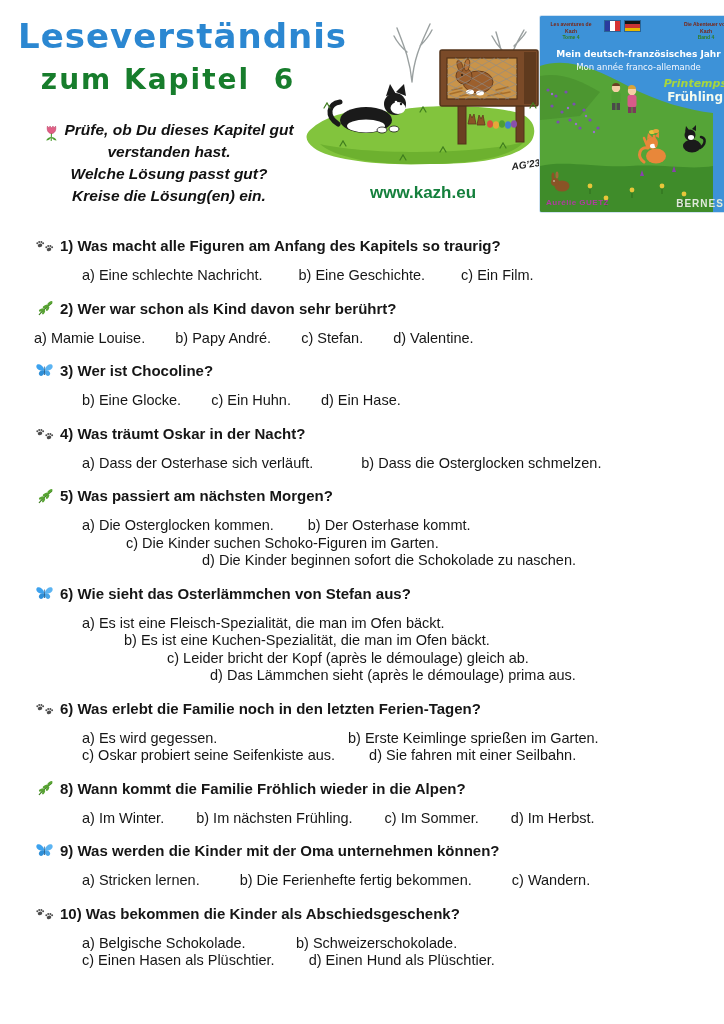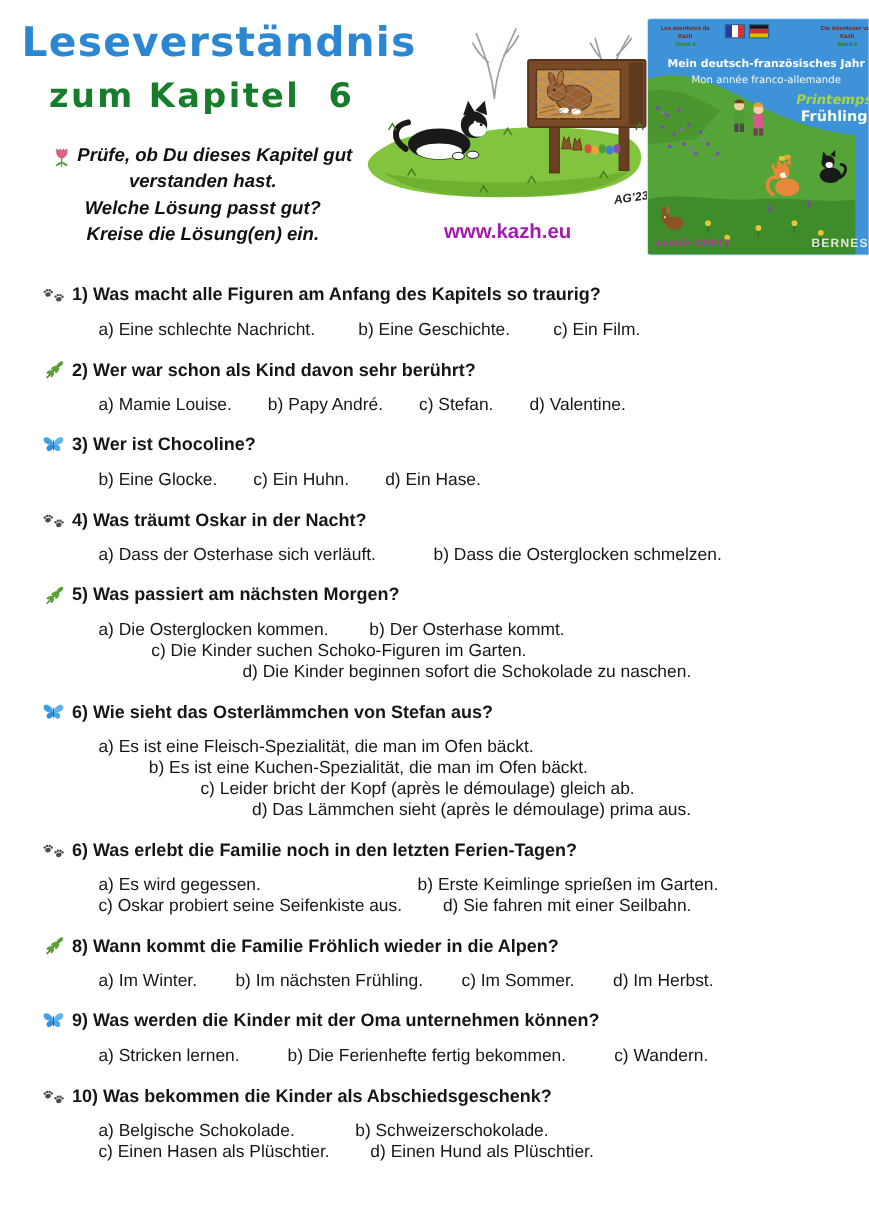--- a/index.html
+++ b/index.html
@@ -7,26 +7,26 @@
         font-family:"Liberation Sans",sans-serif;color:#161616;}
 
   
   .title-block{position:absolute;left:18px;top:16px;width:300px;text-align:center;
                font-family:"DejaVu Sans",sans-serif;font-weight:bold;}
   .title-line1{font-size:34px;letter-spacing:1px;color:#2b87d1;line-height:40px;}
   .title-line2{font-size:28px;letter-spacing:2px;color:#177d2c;line-height:40px;margin-top:4px;white-space:pre;}
 
   .instructions{position:absolute;left:14px;top:119px;width:310px;text-align:center;
                 font-size:15.5px;font-weight:bold;font-style:italic;line-height:22px;color:#111;}
-  .instr-line1{display:flex;align-items:center;justify-content:center;gap:5px;}
+  .instr-line1{display:flex;align-items:flex-end;justify-content:center;gap:5px;}
   .instr-line1 .icon{display:inline-flex;transform:translateY(1px);}
 
   .cartoon-box{position:absolute;left:300px;top:12px;width:246px;height:168px;}
   .website{position:absolute;left:300px;top:183px;width:246px;text-align:center;
-           font-size:17px;font-weight:bold;color:#a21caf;text-decoration:none;}
+           font-size:17px;font-weight:bold;color:#15803d;text-decoration:none;}
 
   
   .cover{position:absolute;left:540px;top:16px;width:173px;height:196px;background:#3d92d8;
          border-radius:2px;overflow:hidden;box-shadow:0 0 0 1px #cfe2f2;padding-left:24px;}
   .cover svg.art{position:absolute;left:0;top:0;}
   .cover .series{position:absolute;top:5px;width:52px;font-size:5px;line-height:6.5px;
                  text-align:center;color:#7a2413;font-weight:bold;}
   .cover .series .t4{color:#2f7d22;}
   .cover .series-left{left:5px;}
   .cover .series-right{right:5px;}
@@ -309,21 +309,21 @@
                 <ellipse cx="15" cy="3.2" rx="3" ry="1.4" transform="rotate(-35 15 3.2)"></ellipse>
                 <ellipse cx="10.5" cy="6.5" rx="3" ry="1.4" transform="rotate(-25 10.5 6.5)"></ellipse>
                 <ellipse cx="12.6" cy="8.6" rx="2.6" ry="1.3" transform="rotate(-60 12.6 8.6)"></ellipse>
                 <ellipse cx="6.5" cy="10" rx="2.8" ry="1.3" transform="rotate(-20 6.5 10)"></ellipse>
                 <ellipse cx="8.6" cy="12.2" rx="2.4" ry="1.2" transform="rotate(-60 8.6 12.2)"></ellipse>
               </g>
             </svg>
           </span>
           <span class="q-text">2) Wer war schon als Kind davon sehr berührt?</span>
         </div>
-        <div class="a-row" style="margin-left: 48px; gap: 30px;">
+        <div class="a-row" style="gap: 30px;">
           <span class="answer">a) Mamie Louise.</span>
           <span class="answer">b) Papy André.</span>
           <span class="answer">c) Stefan.</span>
           <span class="answer">d) Valentine.</span>
         </div>
       </div>
       <div class="question">
         <div class="q-head">
           <span class="icon">
             <svg width="19" height="15" viewBox="0 0 19 15">

